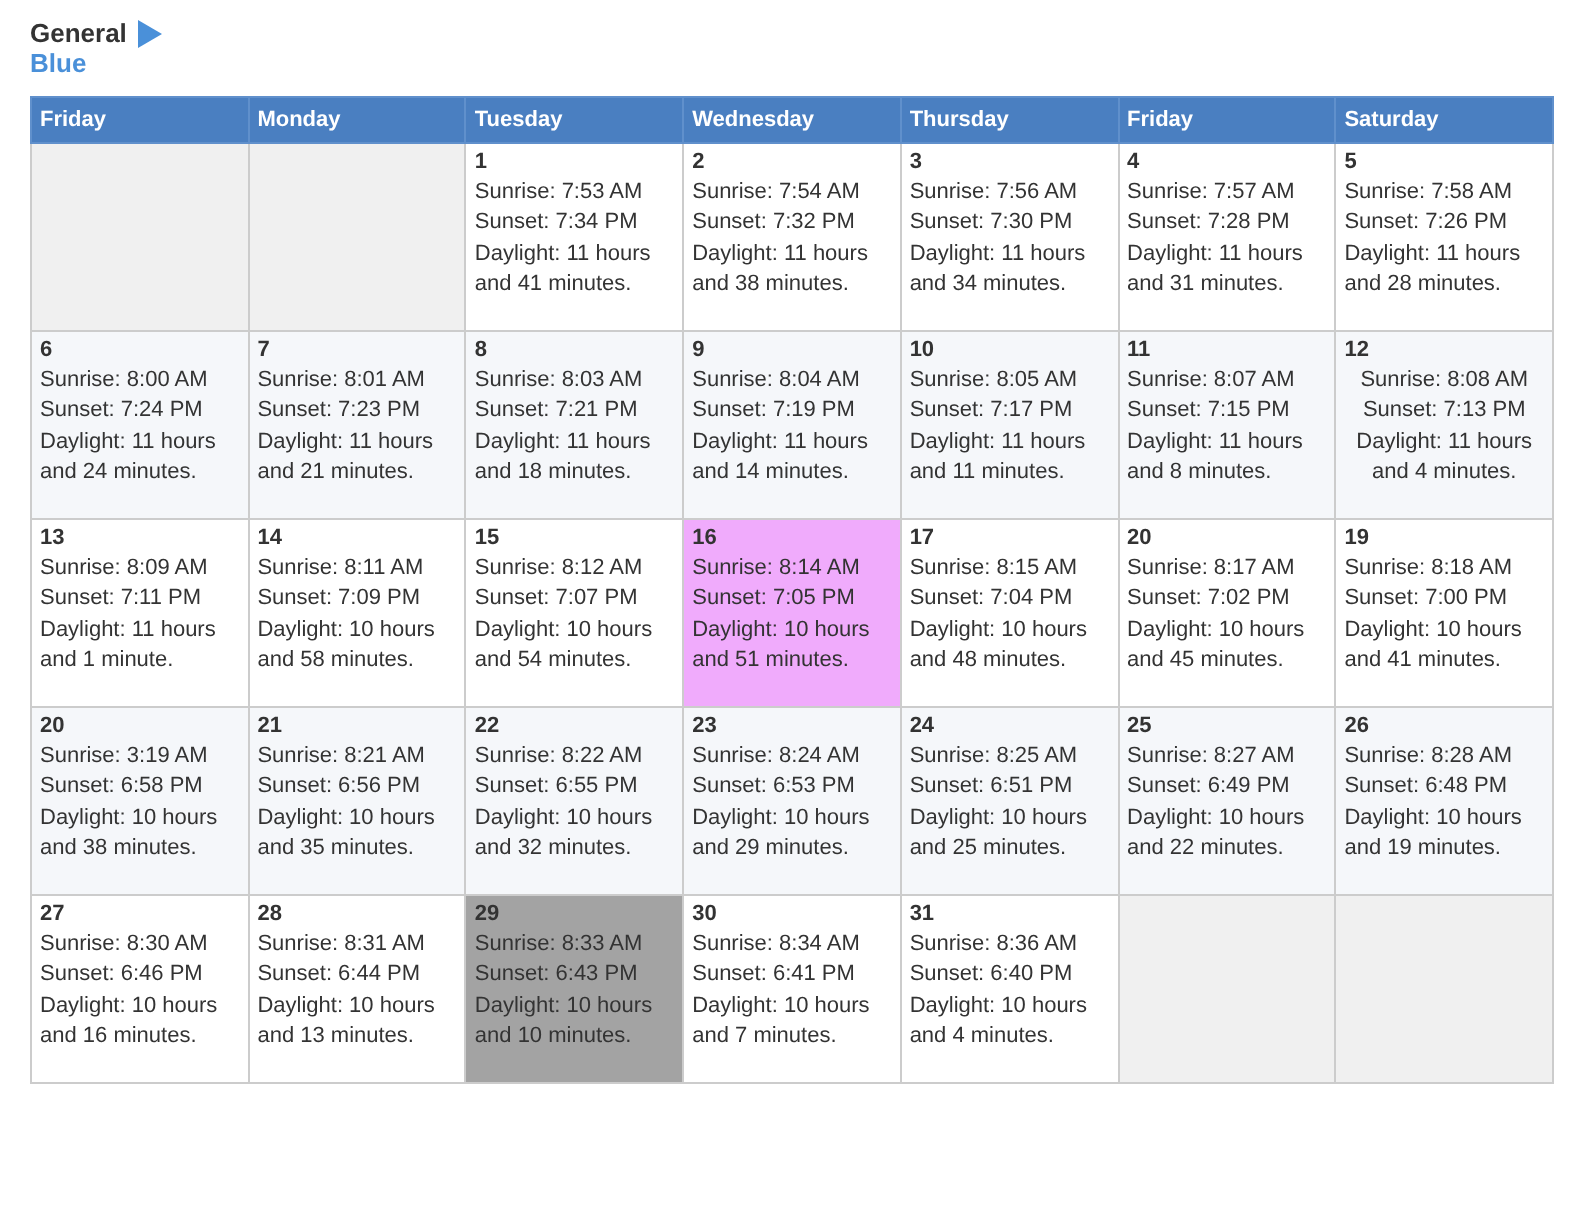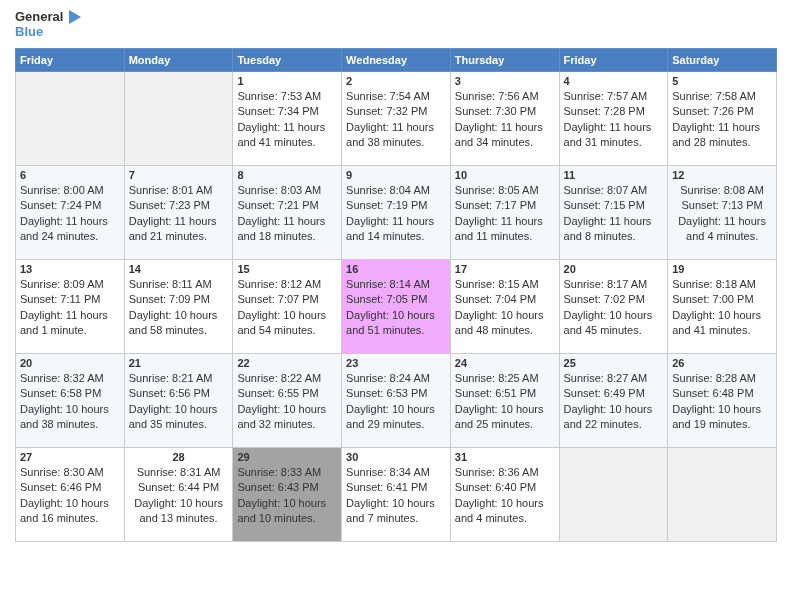--- a/index.html
+++ b/index.html
@@ -237,21 +237,21 @@
           <td style="background-color: rgb(255, 255, 255);">
             <span class="day-number">19</span>
             <div class="cell-content" style="white-space: pre-line;">Sunrise: 8:18 AM
 Sunset: 7:00 PM
 Daylight: 10 hours and 41 minutes.</div>
           </td>
         </tr>
         <tr>
           <td style="background-color: rgb(245, 247, 250);">
             <span class="day-number">20</span>
-            <div class="cell-content" style="white-space: pre-line;">Sunrise: 8:32 AM
+            <div class="cell-content" style="white-space: pre-line;">Sunrise: 3:19 AM
 Sunset: 6:58 PM
 Daylight: 10 hours and 38 minutes.</div>
           </td>
           <td style="background-color: rgb(245, 247, 250);">
             <span class="day-number">21</span>
             <div class="cell-content" style="white-space: pre-line;">Sunrise: 8:21 AM
 Sunset: 6:56 PM
 Daylight: 10 hours and 35 minutes.</div>
           </td>
           <td style="background-color: rgb(245, 247, 250);">
@@ -285,21 +285,21 @@
 Daylight: 10 hours and 19 minutes.</div>
           </td>
         </tr>
         <tr>
           <td style="background-color: rgb(255, 255, 255);">
             <span class="day-number">27</span>
             <div class="cell-content" style="white-space: pre-line;">Sunrise: 8:30 AM
 Sunset: 6:46 PM
 Daylight: 10 hours and 16 minutes.</div>
           </td>
-          <td style="background-color: rgb(255, 255, 255); text-align: center;">
+          <td style="background-color: rgb(255, 255, 255);">
             <span class="day-number">28</span>
             <div class="cell-content" style="white-space: pre-line;">Sunrise: 8:31 AM
 Sunset: 6:44 PM
 Daylight: 10 hours and 13 minutes.</div>
           </td>
           <td style="background-color: #a3a3a3;">
             <span class="day-number">29</span>
             <div class="cell-content" style="white-space: pre-line;">Sunrise: 8:33 AM
 Sunset: 6:43 PM
 Daylight: 10 hours and 10 minutes.</div>

